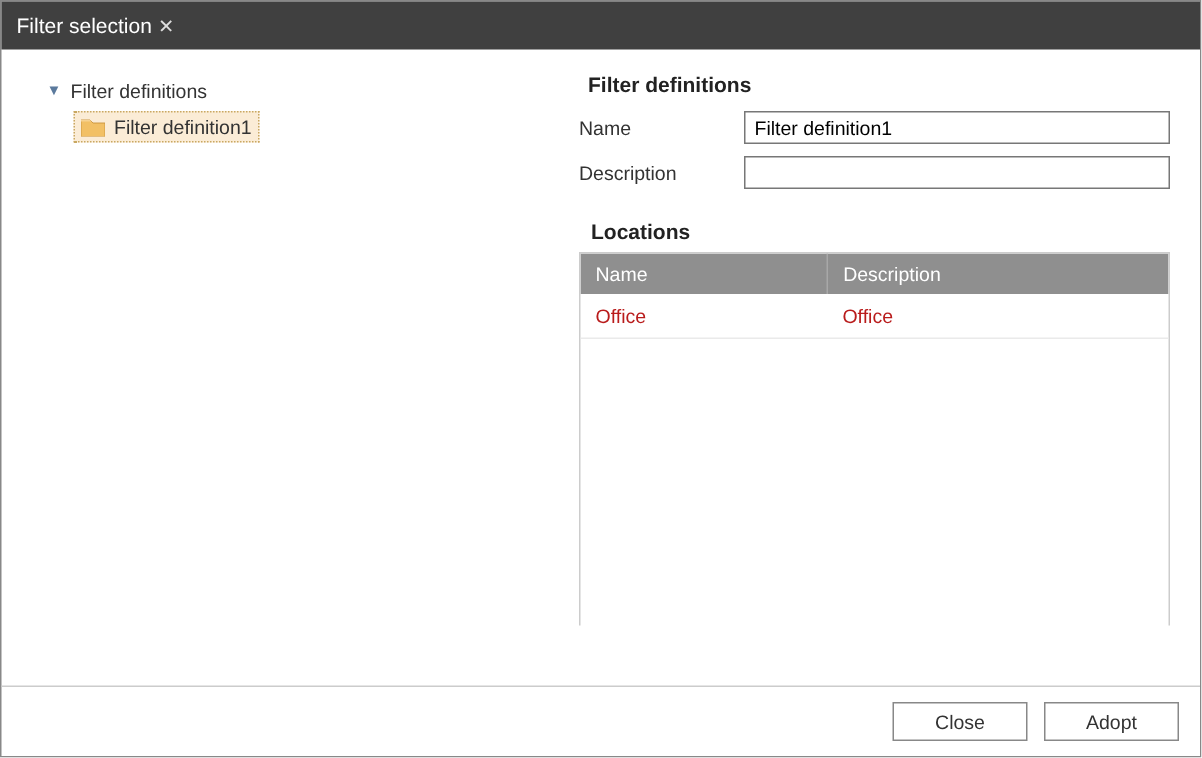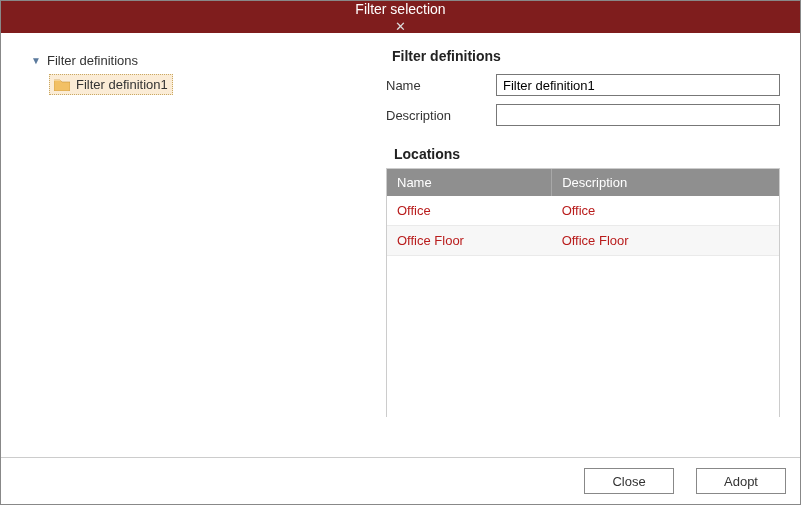--- a/index.html
+++ b/index.html
@@ -14,28 +14,27 @@
   }
   .dialog {
     border: 1px solid #888;
     width: 801px;
     height: 505px;
     display: flex;
     flex-direction: column;
     background: #fff;
   }
   .titlebar {
-    background: #7f1d1d;
+    background: #404040;
     color: #fff;
     height: 32px;
     display: flex;
     align-items: center;
     padding: 0 10px;
     font-size: 14px;
-    flex-direction: column;
   }
   .titlebar .close-x {
     font-size: 13px;
     cursor: pointer;
     color: #ddd;
     padding: 2px 4px;
   }
   .content {
     flex: 1;
     display: flex;
@@ -139,21 +138,21 @@
     border-bottom: 1px solid #eaeaea;
   }
   table.loc tbody tr:nth-child(even) td {
     background: #f7f7f7;
   }
   .footer {
     border-top: 1px solid #ccc;
     padding: 10px 14px;
     display: flex;
     justify-content: flex-end;
-    gap: 22px;
+    gap: 11px;
     margin-top: 40px;
   }
   .btn {
     min-width: 90px;
     height: 26px;
     border: 1px solid #888;
     background: #fff;
     font-size: 13px;
     cursor: pointer;
     font-family: inherit;
@@ -208,24 +207,20 @@
             <tr>
               <th style="width:42%">Name</th>
               <th>Description</th>
             </tr>
           </thead>
           <tbody>
             <tr>
               <td>Office</td>
               <td>Office</td>
             </tr>
-            <tr>
-              <td>Office Floor</td>
-              <td>Office Floor</td>
-            </tr>
           </tbody>
         </table>
       </div>
     </div>
 
   </div>
 
   <div class="footer">
     <button class="btn">Close</button>
     <button class="btn">Adopt</button>

